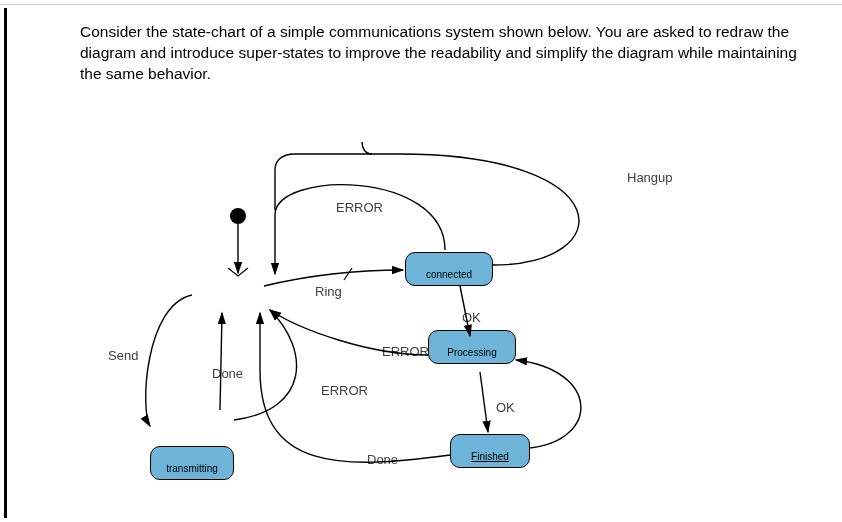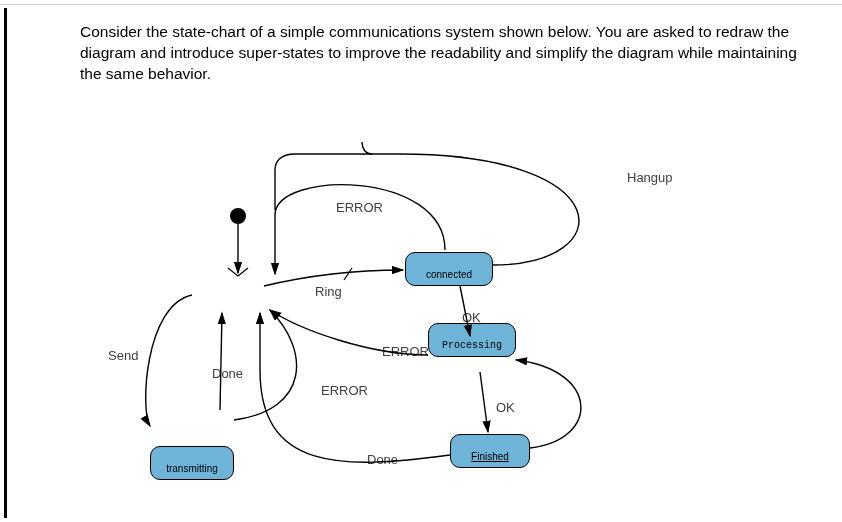--- a/index.html
+++ b/index.html
@@ -93,21 +93,21 @@
 
   <div class="diagram">
 
     <div class="initial-dot" style="left:130px; top:98px;"></div>
 
 
     <div class="state" style="left:305px; top:142px; width:88px; height:34px;">
       <span>connected</span>
     </div>
 
-    <div class="state" style="left:328px; top:213px; width:88px; height:34px;font-family:Liberation Mono, monospace;">
+    <div class="state" style="left:328px; top:220px; width:88px; height:34px;">
       <span>Processing</span>
     </div>
 
     <div class="state" style="left:350px; top:324px; width:80px; height:34px;text-decoration:underline;">
       <span>Finished</span>
     </div>
 
     <div class="state" style="left:50px; top:300px; width:84px; height:34px;margin-top:36px;">
       <span>transmitting</span>
     </div>

